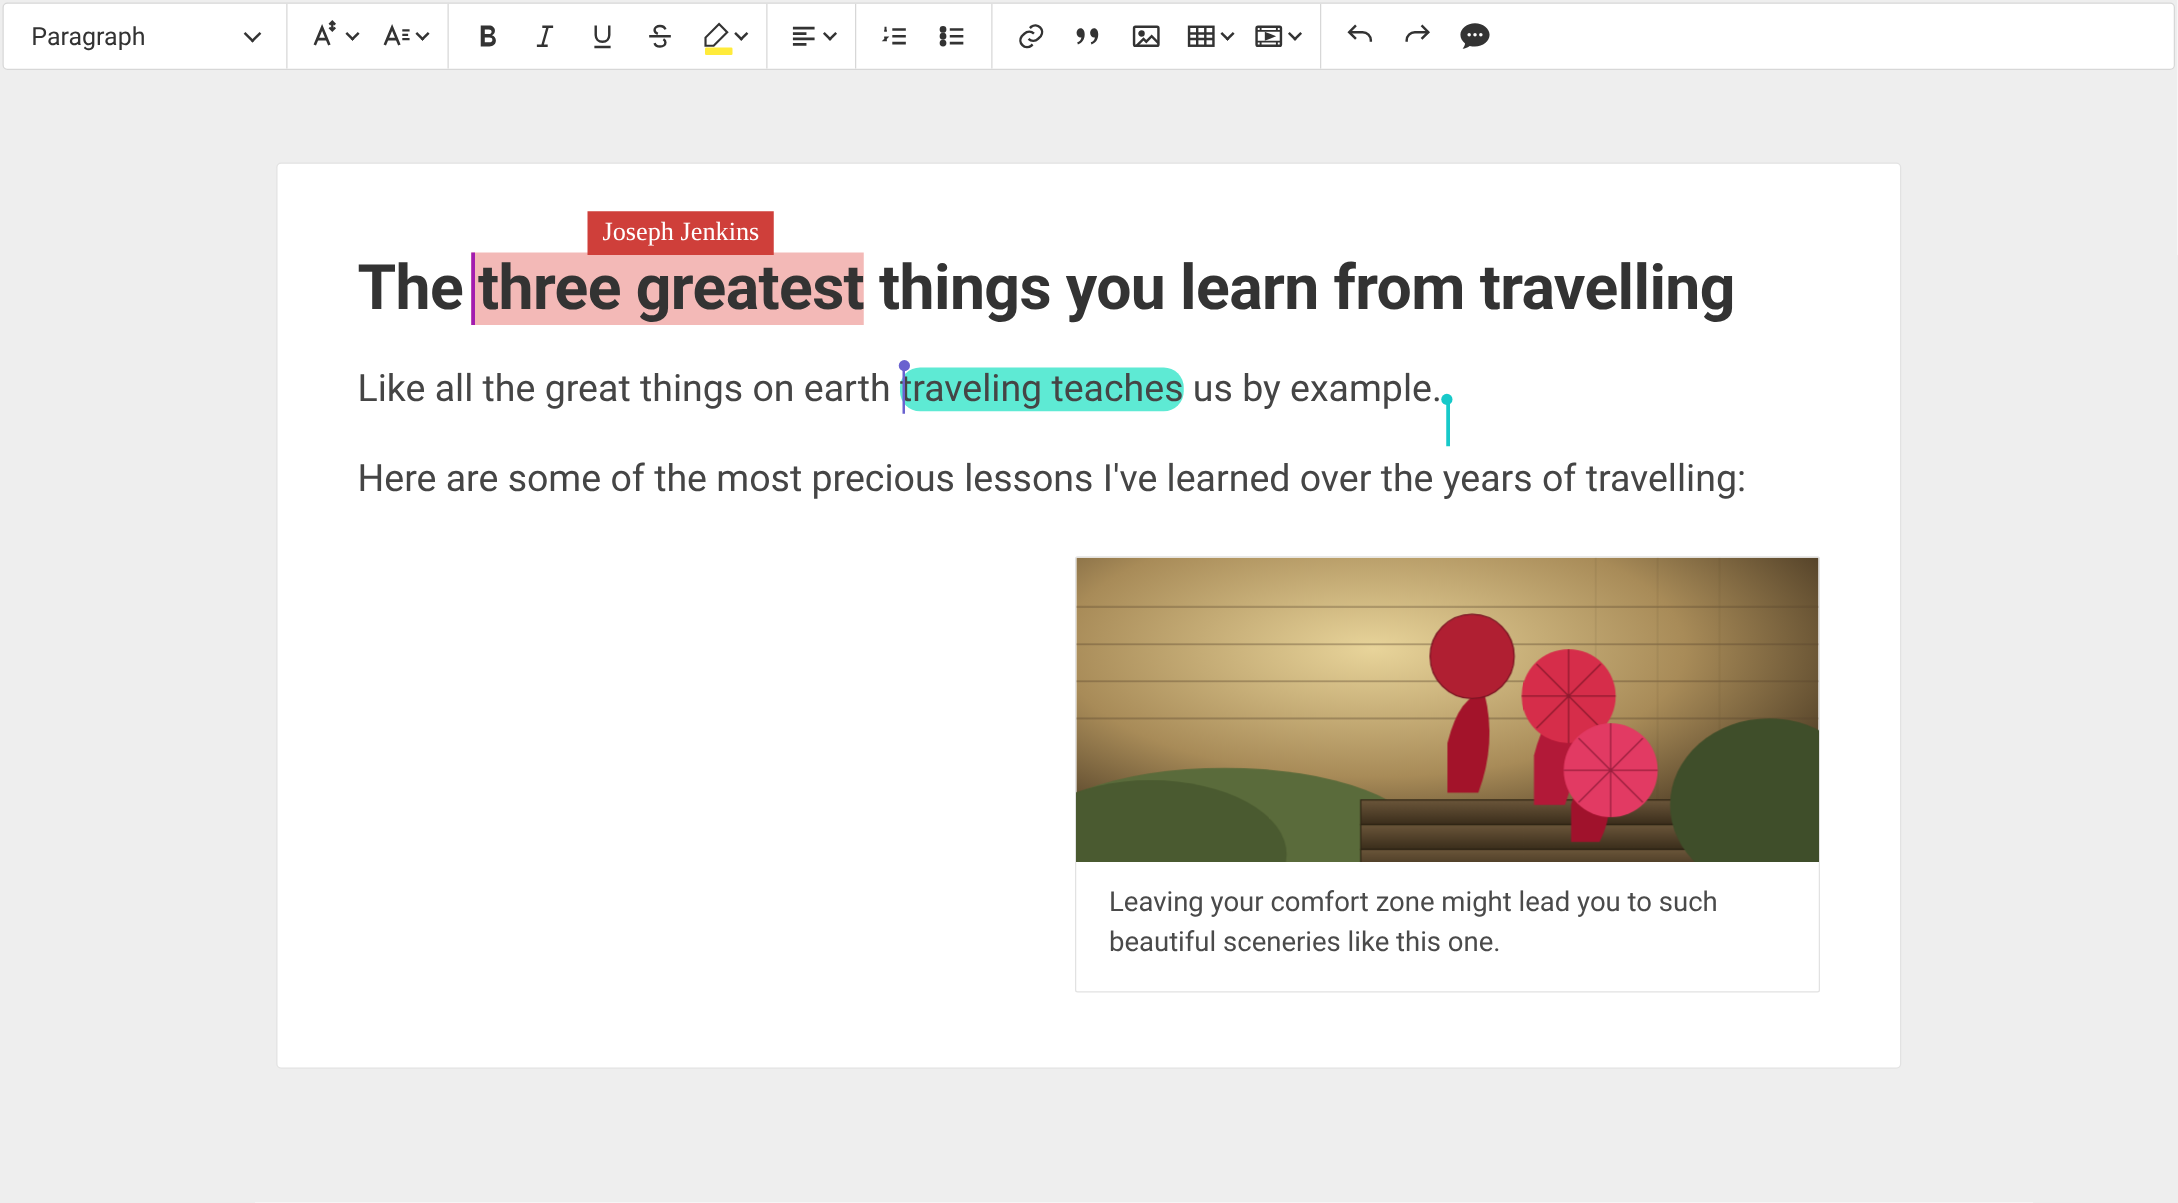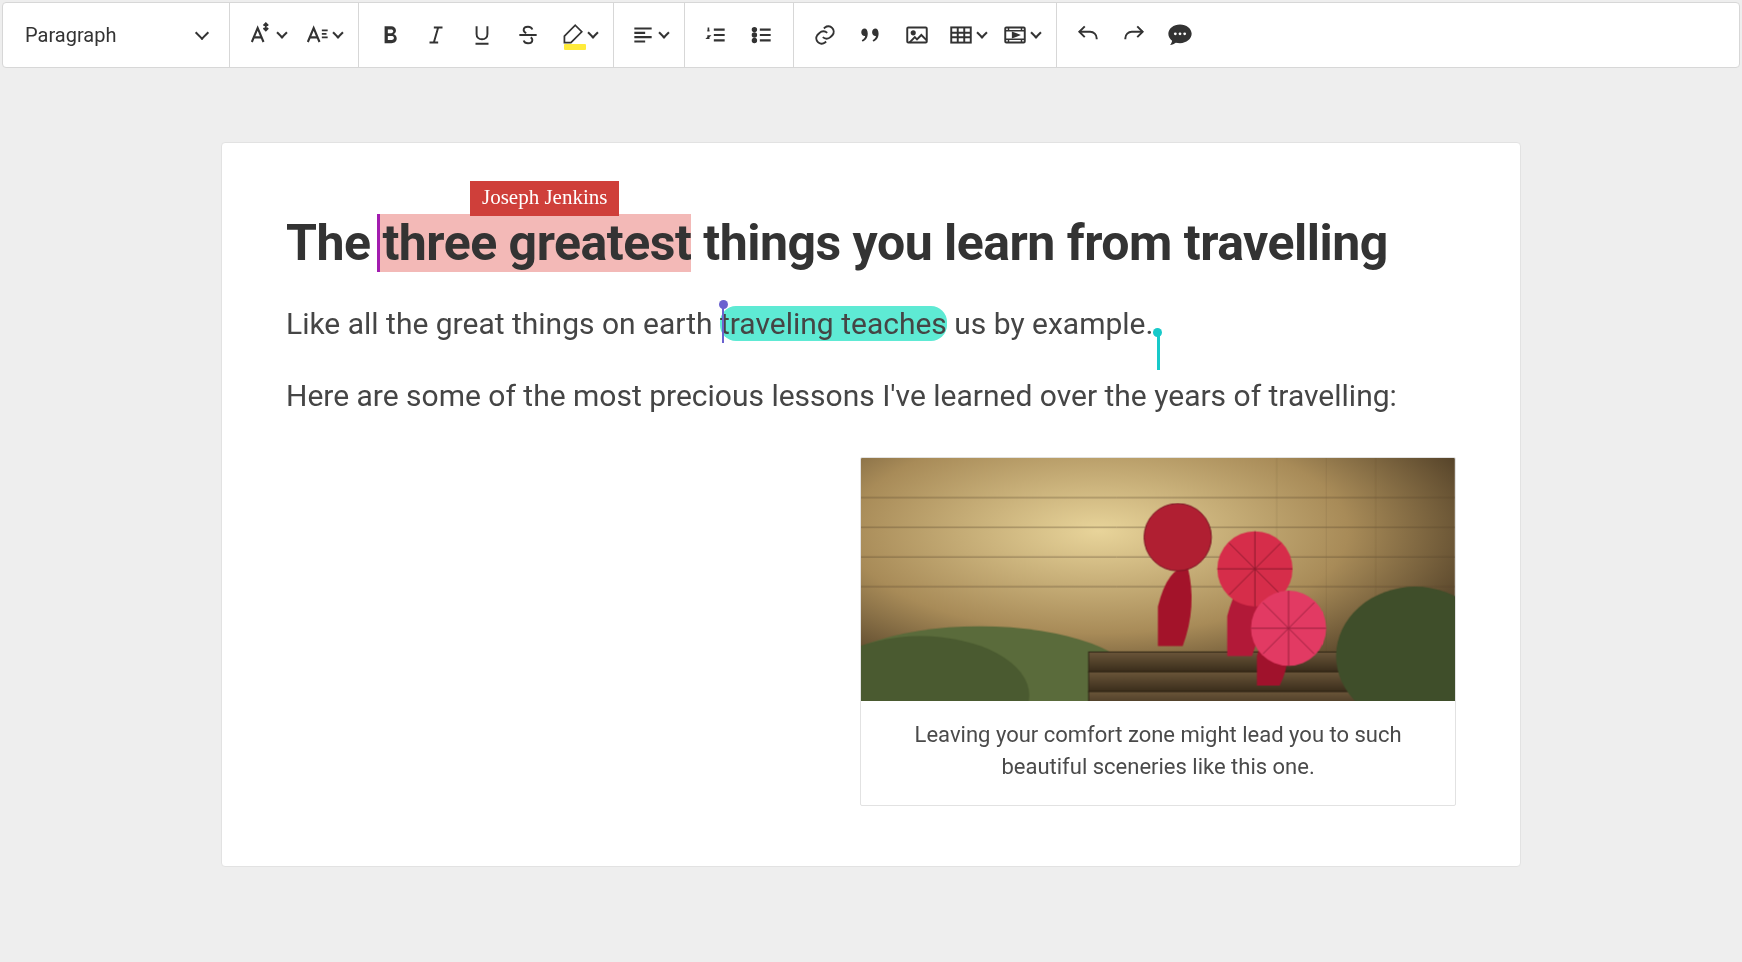--- a/index.html
+++ b/index.html
@@ -9,21 +9,21 @@
       background: #eeeeee;
       color: #333;
     }
     
     .toolbar {
       display: flex;
       align-items: stretch;
       background: #fff;
       border: 1px solid #d7d7d7;
       border-radius: 4px;
-      height: 66px;
+      height: 54px;
       padding: 0;
       overflow: hidden;
       margin: 2px 2px 0 2px;
     }
     .toolbar .group {
       display: flex;
       align-items: center;
       padding: 0 8px;
       border-right: 1px solid #d7d7d7;
     }
@@ -113,21 +113,21 @@
     }
     .figure {
       border: 1px solid #e2e2e2;
       border-radius: 2px;
       overflow: hidden;
     }
     .figure svg { display: block; width: 100%; height: auto; }
     .caption {
       font-size: 22px;
       color: #4a4a4a;
-      text-align: center;
+      text-align: left;
       padding: 18px 26px 22px 26px;
       line-height: 1.45;
     }
     
     .collab-flag {
       position: absolute;
       background: #cf3f3a;
       color: #fff;
       font-family: Georgia, "Times New Roman", serif;
       font-size: 21px;

